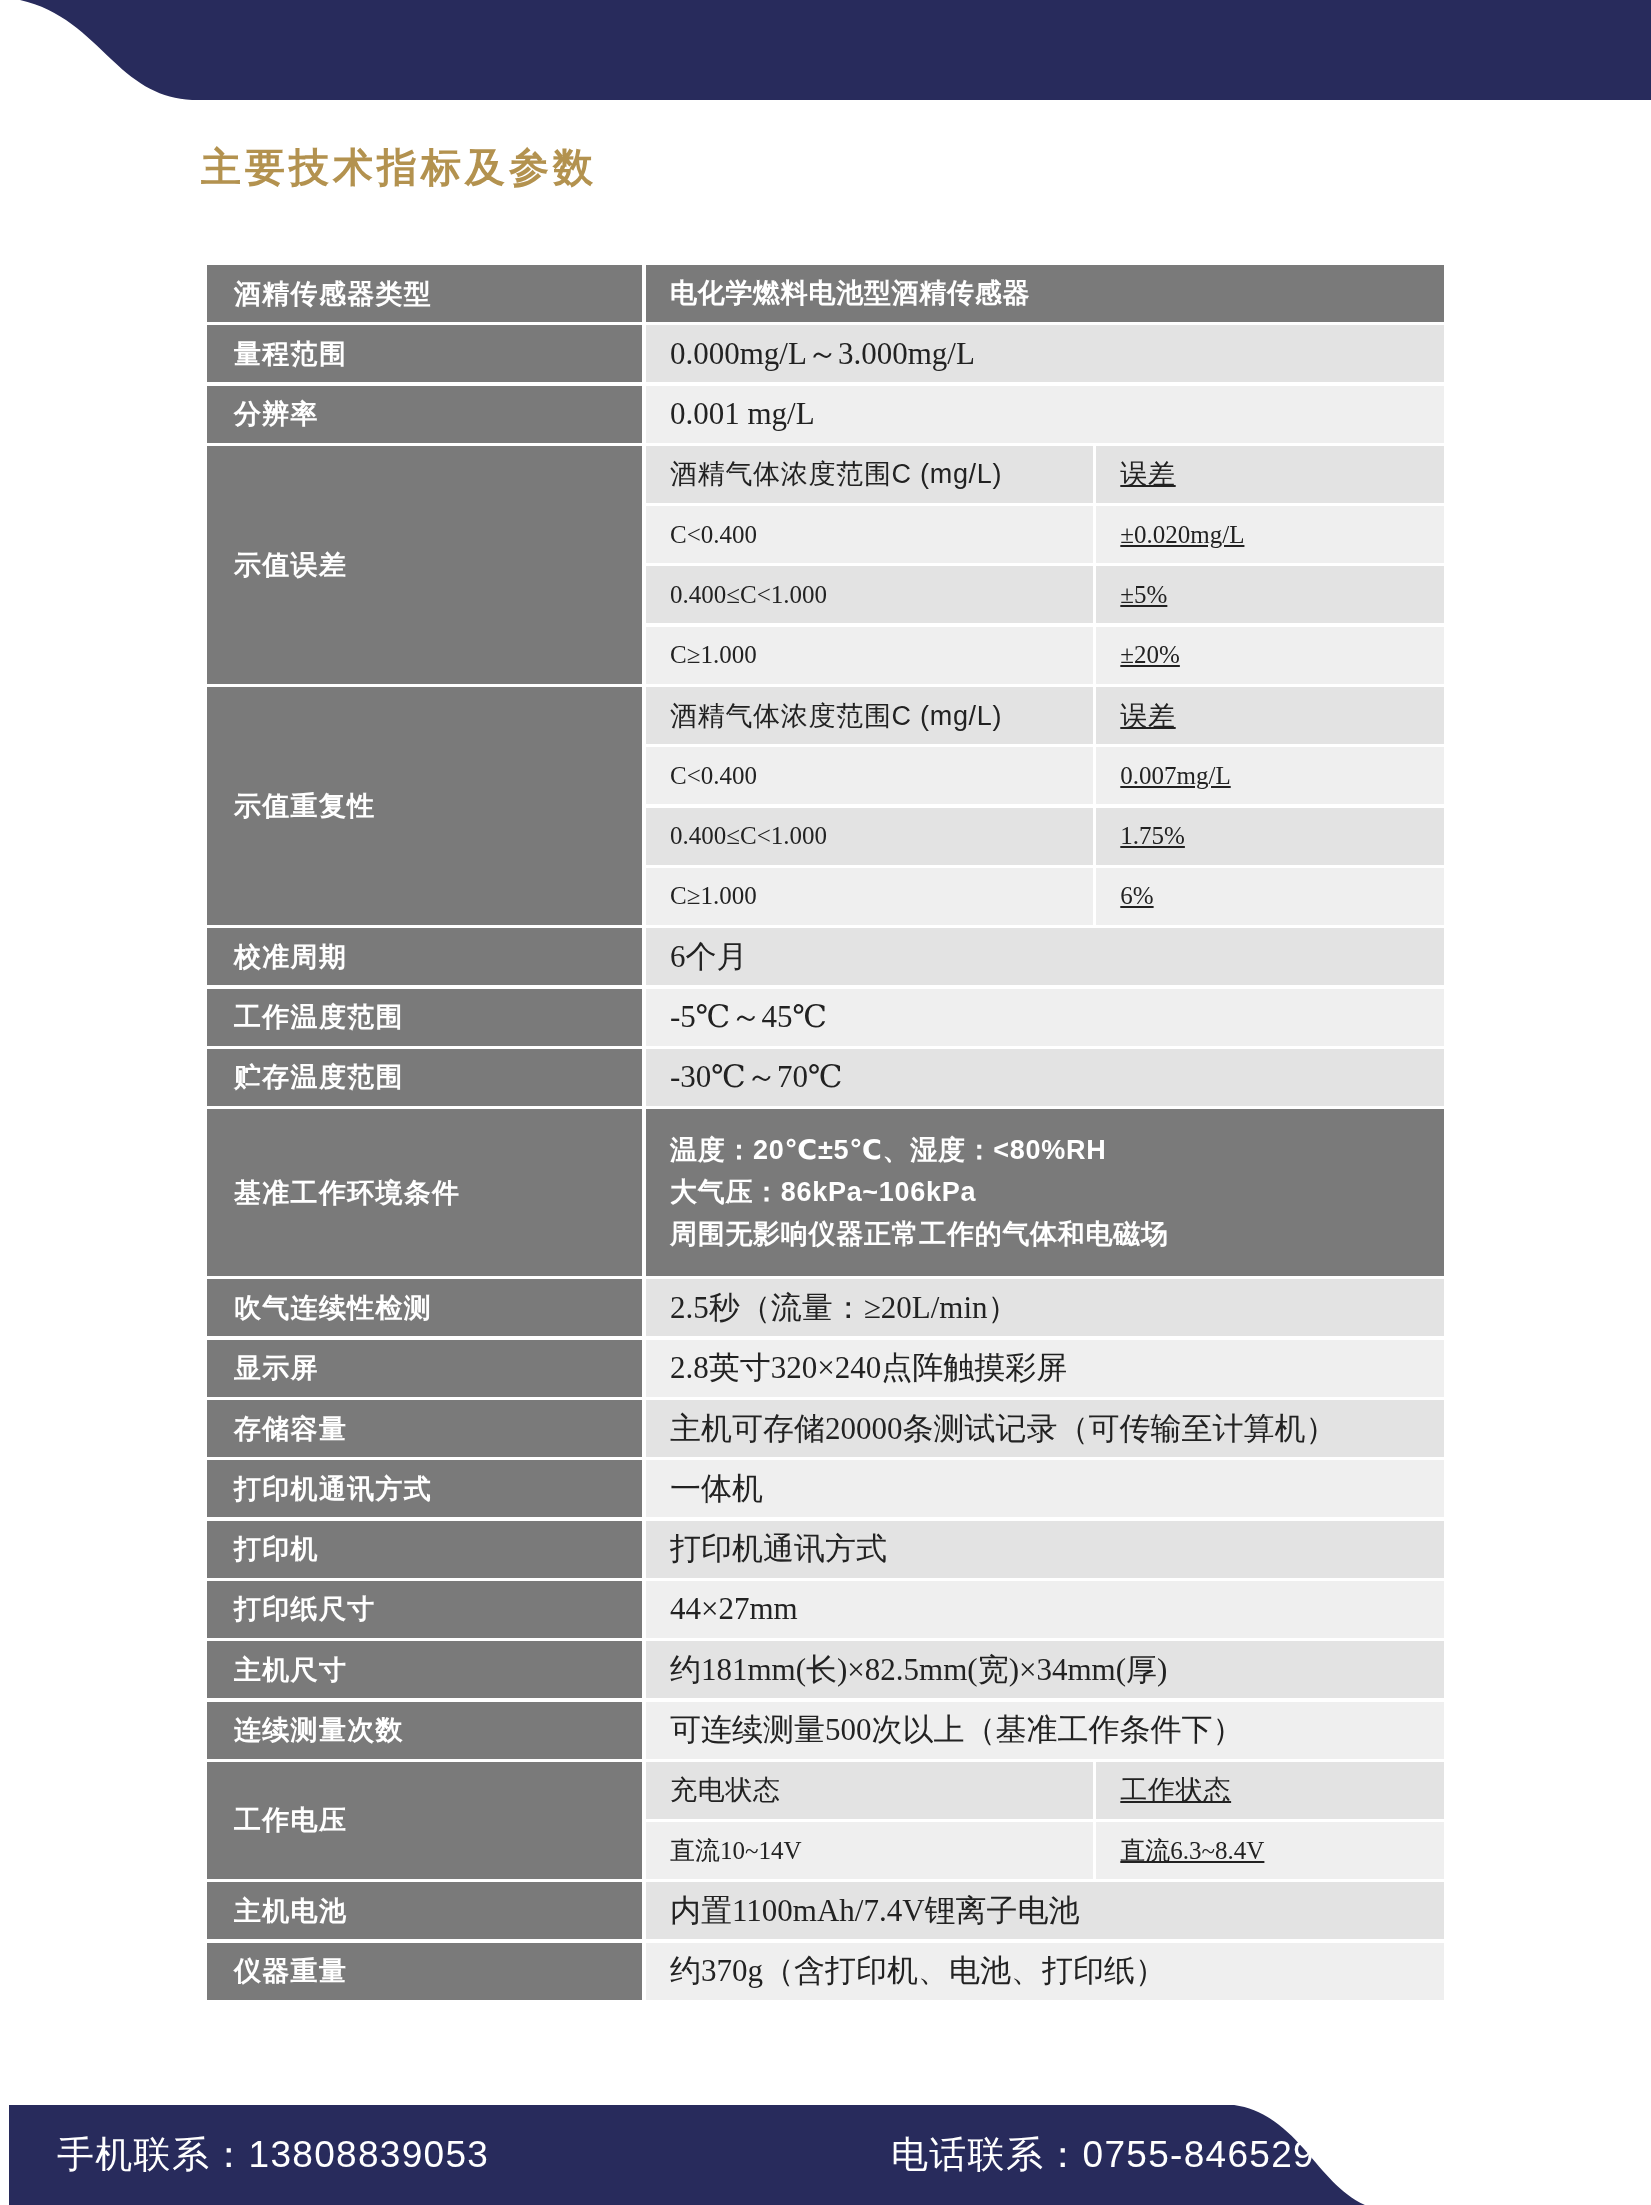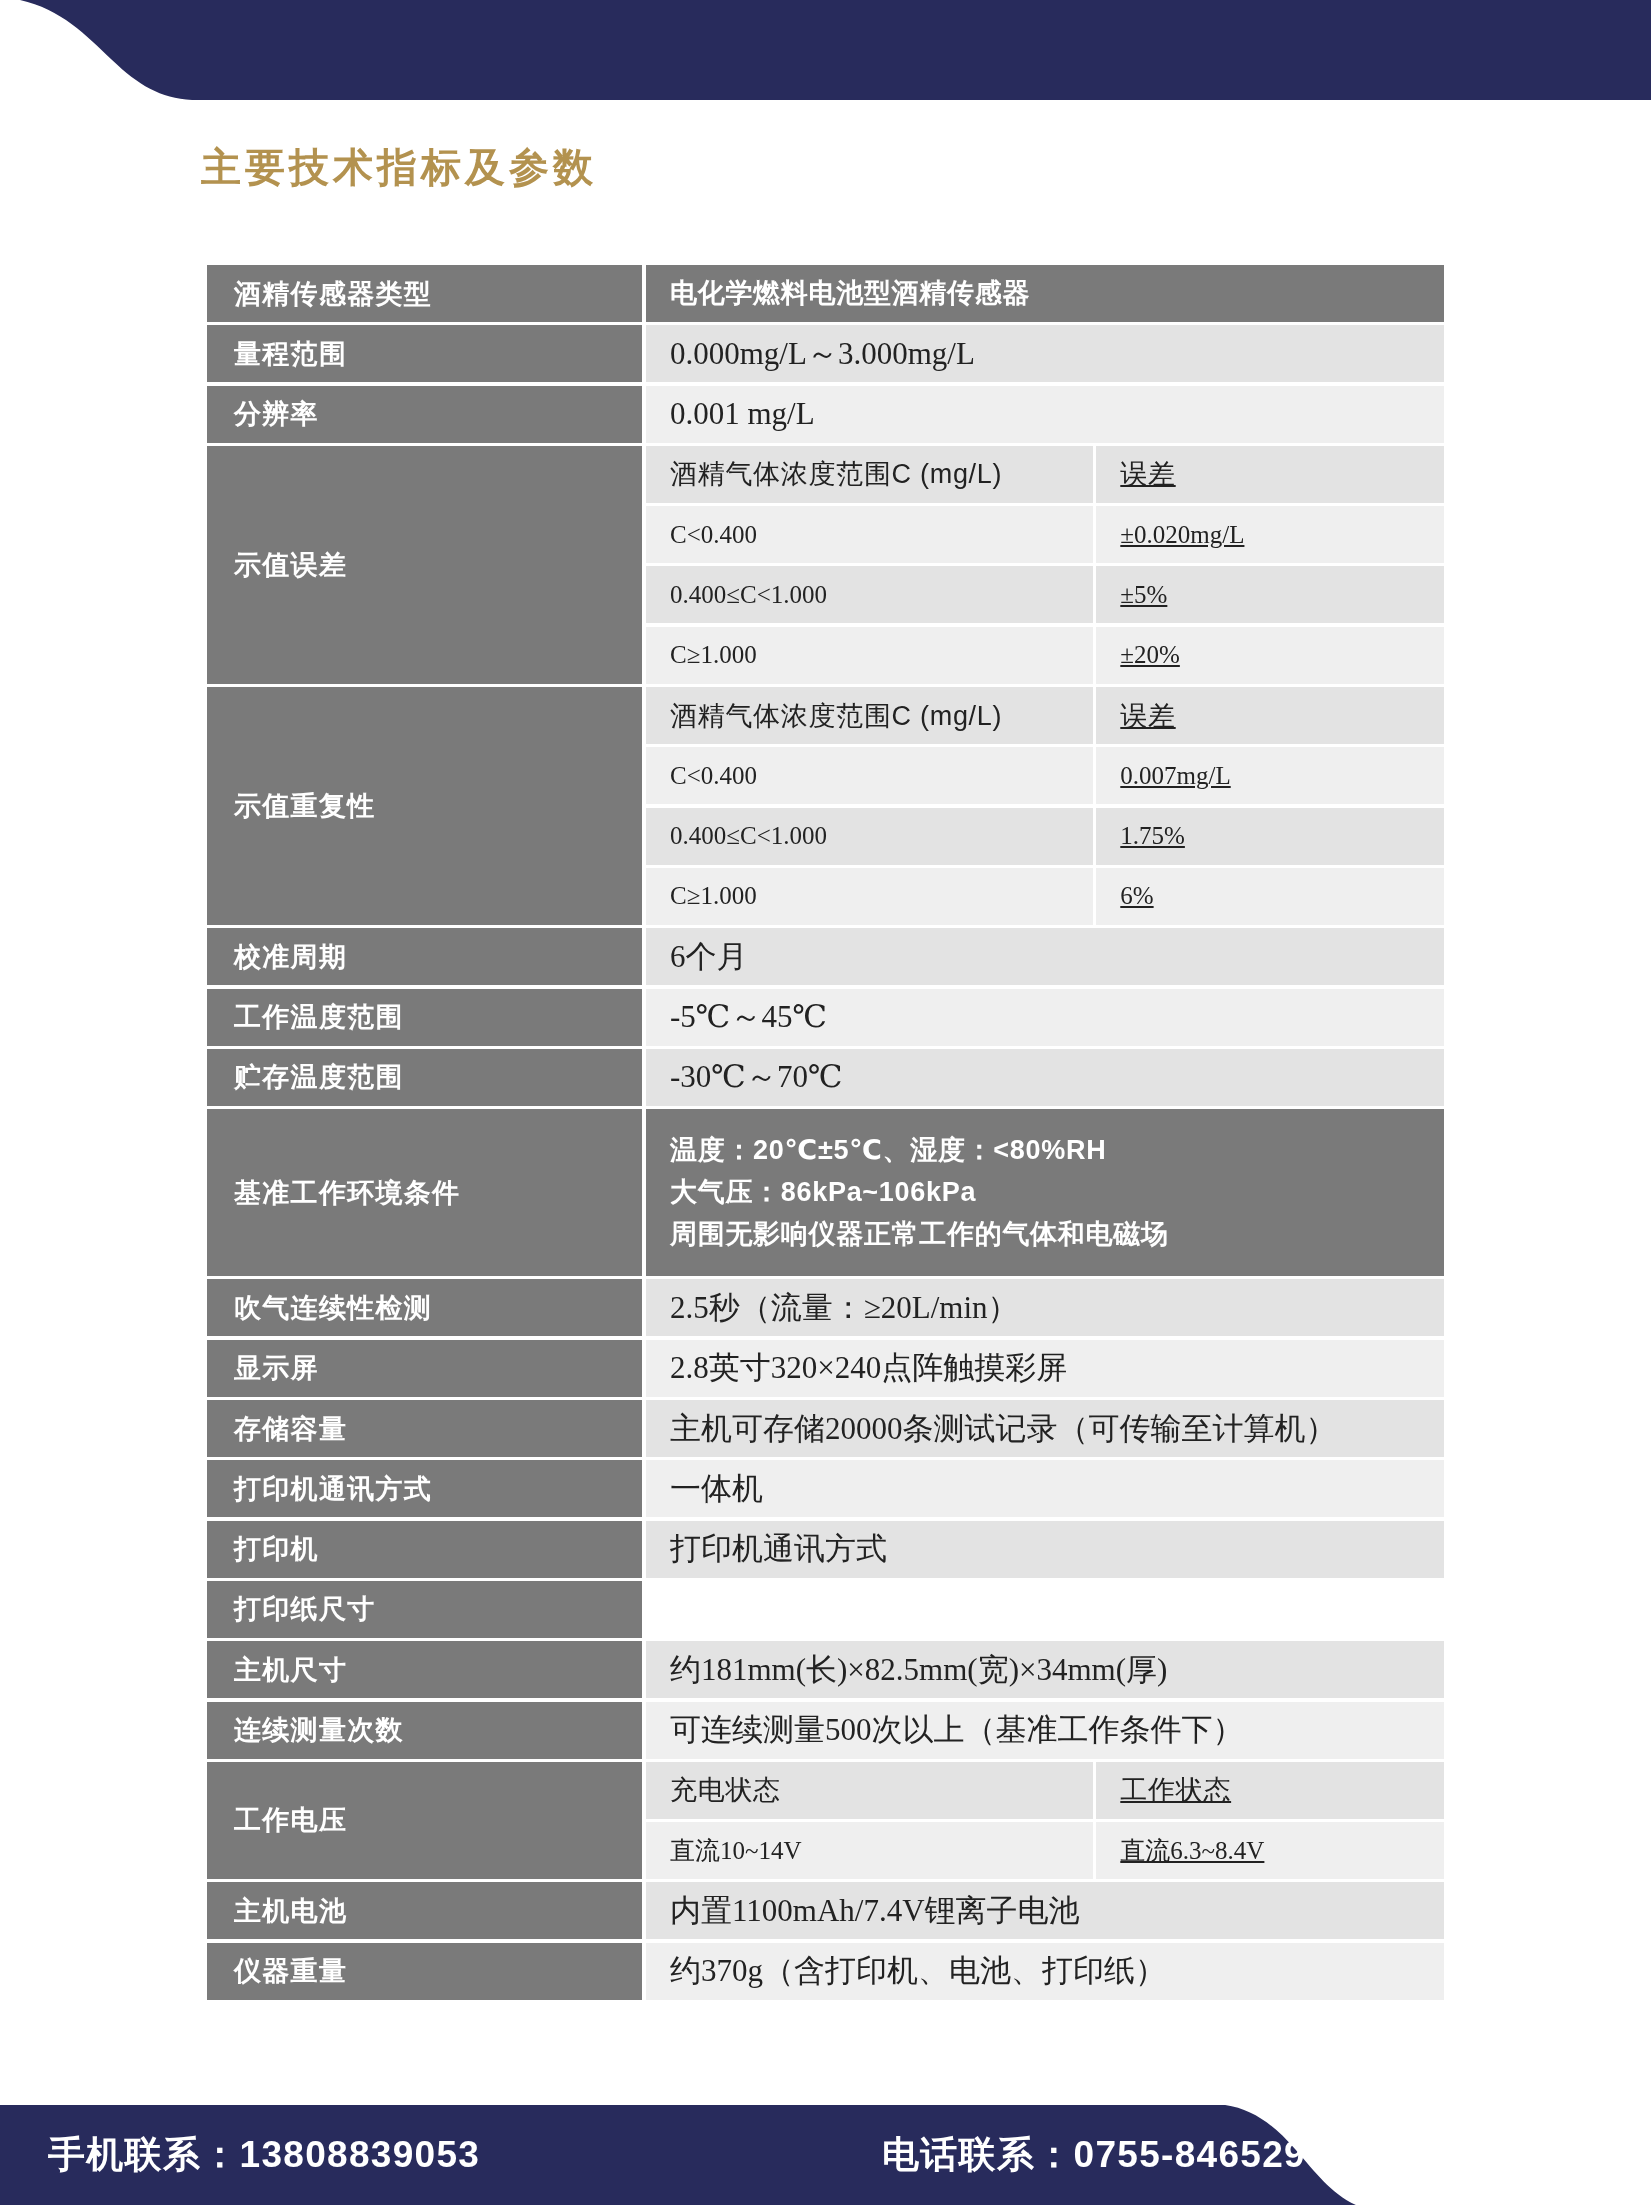--- a/index.html
+++ b/index.html
@@ -9,21 +9,21 @@
     --shade-dark:#e3e3e3;
     --shade-light:#efefef;
     --value-ink:#222222;
   }
   html,body{margin:0;padding:0;background:#ffffff;}
   .page{position:relative;width:1652px;height:2205px;background:#ffffff;overflow:hidden;
         font-family:"Liberation Sans","DejaVu Sans",sans-serif;}
 
   
   .top-band{position:absolute;left:0;top:0;width:1652px;height:100px;}
-  .bottom-band{position:absolute;left:0;top:2105px;width:1372px;height:100px;font-weight:bold;}
+  .bottom-band{position:absolute;left:9px;top:2105px;width:1372px;height:100px;}
   .band-svg{display:block;width:100%;height:100%;}
   .navy-fill{fill:var(--navy);}
 
   .title{position:absolute;left:201px;top:140px;margin:0;
          font-size:40px;font-weight:700;letter-spacing:4px;color:var(--gold);}
 
   .spec-table{position:absolute;left:207px;top:265px;width:1237px;}
 
   .thead{display:flex;gap:4px;height:100px;margin-bottom:3.3px;}
   .th{background:var(--navy);color:#ffffff;display:flex;align-items:center;
@@ -171,20 +171,21 @@
         <div class="trow h1x">
           <div class="cell label-cell">打印机通讯方式</div>
           <div class="cell value-cell sh-light">一体机</div>
         </div>
         <div class="trow h1x">
           <div class="cell label-cell">打印机</div>
           <div class="cell value-cell sh-dark">打印机通讯方式</div>
         </div>
         <div class="trow h1x">
           <div class="cell label-cell">打印纸尺寸</div>
+          <div class="cell value-cell sh-light">44×27mm</div>
         </div>
         <div class="trow h1x">
           <div class="cell label-cell">主机尺寸</div>
           <div class="cell value-cell sh-dark">约181mm(长)×82.5mm(宽)×34mm(厚)</div>
         </div>
         <div class="trow h1x">
           <div class="cell label-cell">连续测量次数</div>
           <div class="cell value-cell sh-light">可连续测量500次以上（基准工作条件下）</div>
         </div>
         <div class="trow">

